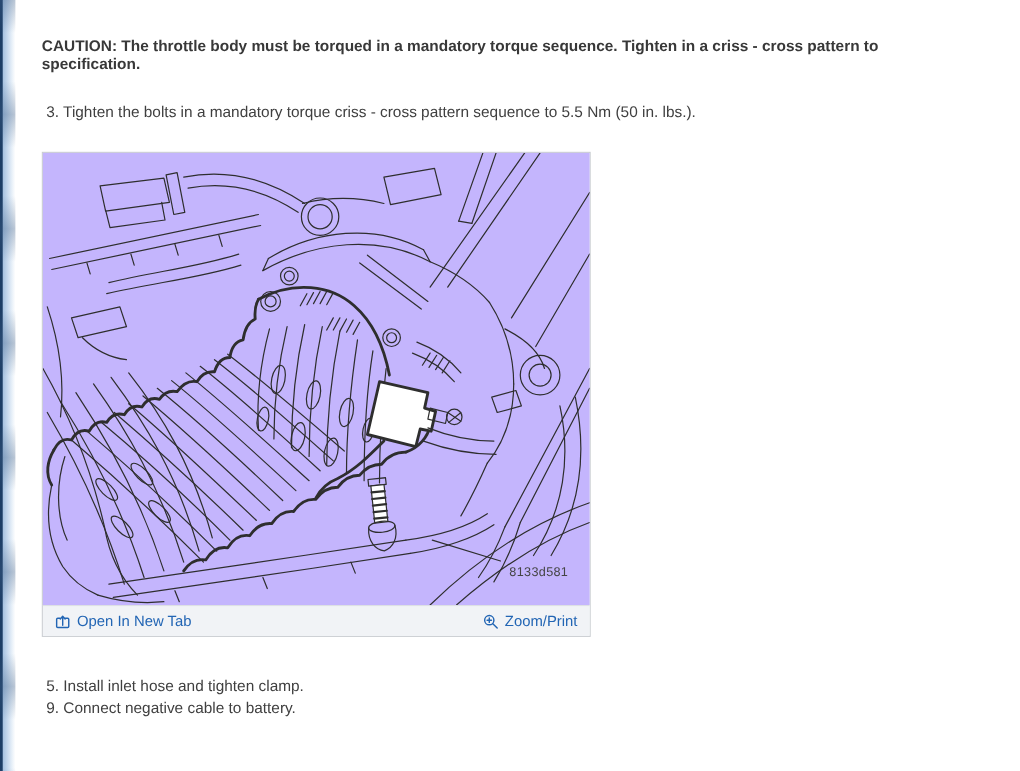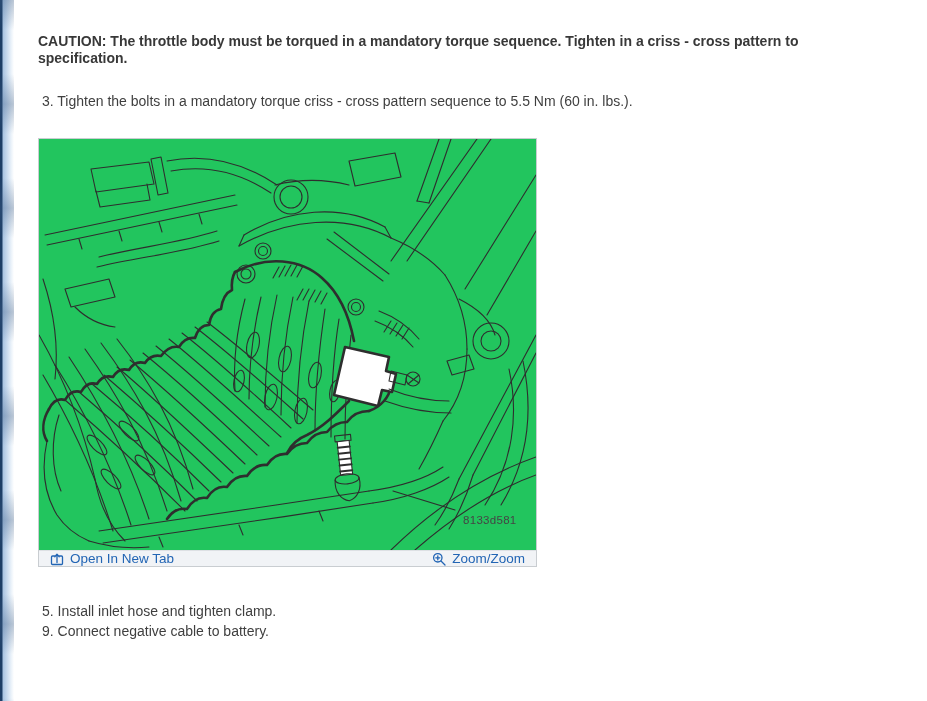--- a/index.html
+++ b/index.html
@@ -29,44 +29,44 @@
   .steps p {
     margin: 0; padding-left: 4px;
     font-size: 14px; line-height: 20px; color: #3f3f3f;
   }
   .steps-top { margin-bottom: 27px; }
   .steps-bottom { margin-top: 34px; }
   figure.panel {
     margin: 0; width: 499px;
     border: 1px solid #c9cdd1; background: #fff;
   }
-  .canvas { width: 497px; height: 411px; background: #22c55e; }
+  .canvas { width: 497px; height: 411px; background: #c4b5fd; }
   svg.art { display: block; }
   .panel-footer {
     display: flex; justify-content: space-between; align-items: center;
-    height: 16px; padding: 0 11px;
+    height: 28px; padding: 0 11px;
     background: #f1f3f6; border-top: 1px solid #dde0e4;
   }
   .link {
     display: inline-flex; align-items: center; gap: 6px;
     color: #2265b4; font-size: 13.5px; text-decoration: none; cursor: pointer;
   }
   .link svg { display: block; }
 </style>
 </head>
 <body>
 
 <div class="left-stripe"></div>
 
 <main class="content">
 
   <p class="caution">CAUTION: The throttle body must be torqued in a mandatory torque sequence. Tighten in a criss - cross pattern to specification.</p>
 
   <div class="steps steps-top">
-    <p>3. Tighten the bolts in a mandatory torque criss - cross pattern sequence to 5.5 Nm (60 in. lbs.).</p>
+    <p>3. Tighten the bolts in a mandatory torque criss - cross pattern sequence to 5.5 Nm (50 in. lbs.).</p>
   </div>
 
   <figure class="panel">
     <div class="canvas">
       <svg class="art" width="497" height="411" viewBox="0 0 497 411">
         <g stroke="#2e2e2e" stroke-width="1.1" fill="none" stroke-linecap="round" stroke-linejoin="round">
 
           <g>
             <path d="M6 96 L196 56"></path>
             <path d="M8 106 L198 66"></path>
@@ -230,21 +230,21 @@
           <path d="M7 10.5 V2.6 M4.8 4.7 L7 2.3 L9.2 4.7"></path>
         </svg>
         <span>Open In New Tab</span>
       </a>
       <a class="link">
         <svg width="14" height="14" viewBox="0 0 14 14" fill="none" stroke="currentColor" stroke-width="1.3" stroke-linecap="round">
           <circle cx="5.8" cy="5.8" r="4.2"></circle>
           <path d="M9 9 L13 13"></path>
           <path d="M3.8 5.8 h4 M5.8 3.8 v4"></path>
         </svg>
-        <span>Zoom/Zoom</span>
+        <span>Zoom/Print</span>
       </a>
     </figcaption>
   </figure>
 
   <div class="steps steps-bottom">
     <p>5. Install inlet hose and tighten clamp.</p>
     <p>9. Connect negative cable to battery.</p>
   </div>
 
 </main>

